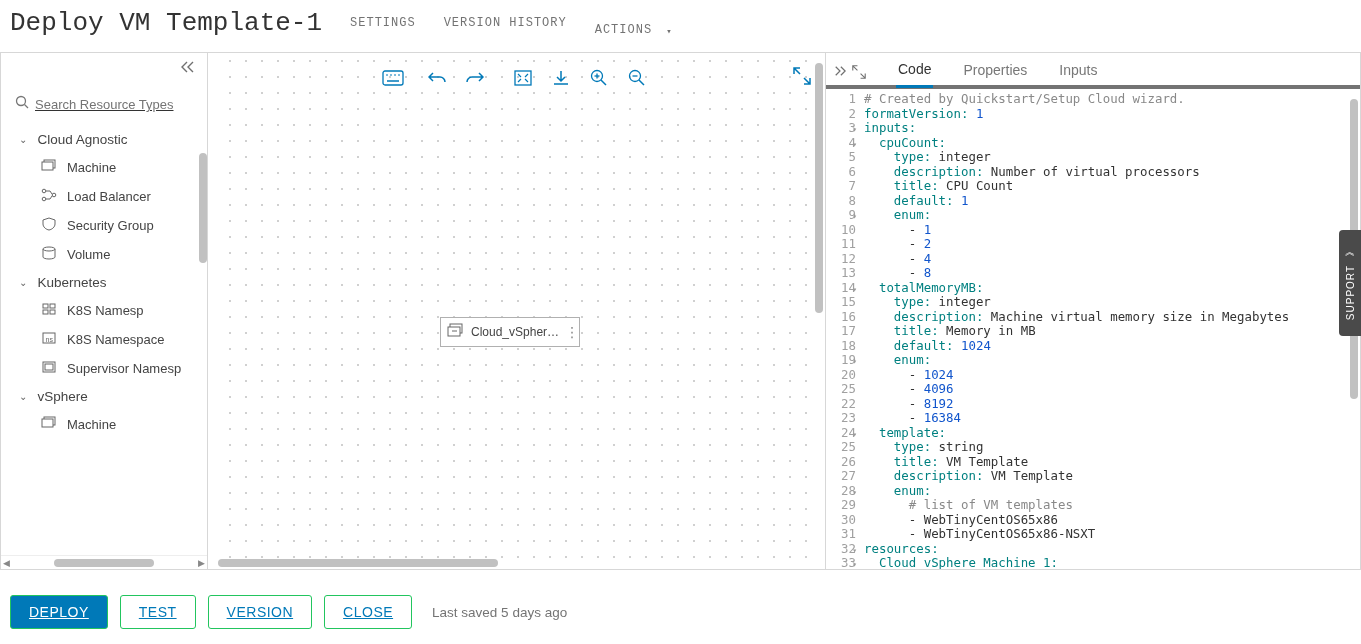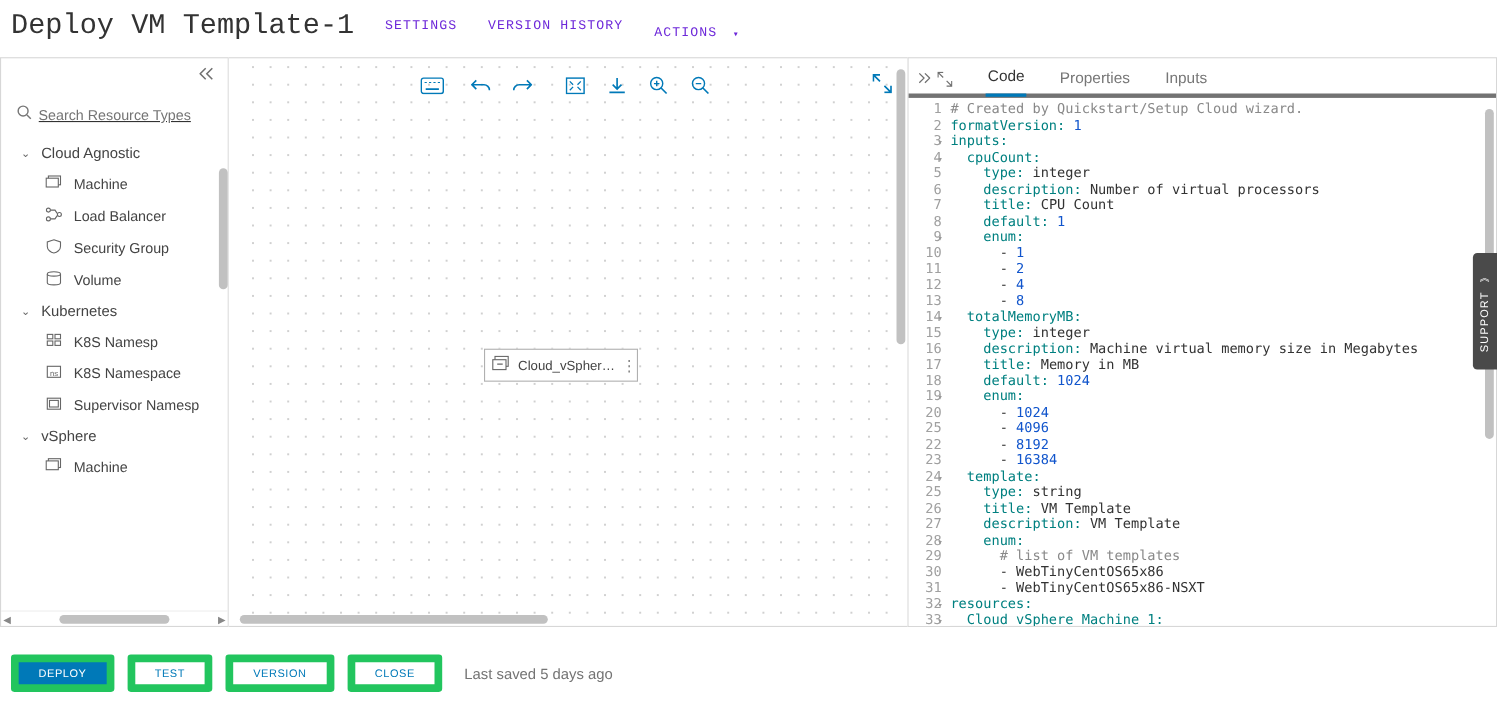--- a/index.html
+++ b/index.html
@@ -1,20 +1,20 @@
 <!DOCTYPE html>
 <html><head>
 <meta charset="utf-8">
 <style>
 * { box-sizing: border-box; margin: 0; padding: 0; }
 body { font-family: "Segoe UI", Arial, sans-serif; font-size: 13px; color: #333; background: #fff; width: 1361px; height: 644px; overflow: hidden; position: relative; }
 .header { display: flex; align-items: center; padding: 8px 10px 14px 10px; gap: 18px; font-family: Liberation Mono, monospace; }
 .header h1 { font-size: 26px; font-weight: 300; color: #333; }
 .header .tabs { display: flex; gap: 28px; align-items: center; margin-left: 10px;}
-.header .tabs a { color: #6d28d9; text-decoration: none; font-size: 12px; letter-spacing: 1px; font-weight:500;}
+.header .tabs a { color: #737373; text-decoration: none; font-size: 12px; letter-spacing: 1px; font-weight:500;}
 .header .tabs .drop { display:flex; align-items:flex-end; gap:14px;margin-top:14px;}
 
 .main { display: flex; height: 518px; border-top: 0; }
 .sidebar { width: 208px; border: 1px solid #d7d7d7; display:flex; flex-direction:column; position:relative; background:#fff;}
 .sidebar-top { display:flex; justify-content:flex-end; padding: 8px 12px 16px 12px; height:42px;}
 .collapse-icon { font-size:13px; color:#707070; cursor:pointer;}
 .search-row { display:flex; align-items:flex-end; padding: 0 8px 14px 14px; gap:6px;text-decoration:underline;}
 .search-row svg { flex-shrink:0;}
 .search-input { border:none; outline:none; font-size:13px; color:#555; width: 155px; background:transparent;}
 .search-input::placeholder{color:#747474;}
@@ -48,21 +48,21 @@
 .editor { flex:1; overflow:hidden; font-family: "Consolas","Menlo",monospace; font-size:12.4px; line-height:14.5px; display:flex;}
 .gutter { width:38px; text-align:right; color:#a0a0a0; padding: 3px 8px 0 0; background:#fff;}
 .gutter .g{height:14.5px; position:relative;}
 .gutter .fold::after{content:"▾"; font-size:8px; color:#999; position:absolute; right:-1px; top:2px;}
 .codelines { padding-top:3px; white-space:pre;}
 .codelines .ln{height:14.5px;}
 .k{color:#008080;} .c{color:#898989;} .n{color:#1155cc;} .s{color:#333;}
 .code-scroll-v { position:absolute; right:2px; top:46px; width:8px; height:300px; background:#c1c1c1; border-radius:4px;}
 
 .footer { position:absolute; bottom:0; left:0; right:0; height:64px; display:flex; align-items:center; gap:12px; padding: 0 10px;}
-.btn { height:34px; padding: 0 18px; border-radius:3px; font-size:10px; letter-spacing:0.5px; cursor:pointer; border:7px solid #22c55e; background:#fff; color:#0079b8; display:flex; align-items:center;}
+.btn { height:34px; padding: 0 18px; border-radius:3px; font-size:14px; letter-spacing:0.5px; cursor:pointer; border:1px solid #22c55e; background:#fff; color:#0079b8; display:flex; align-items:center;text-decoration:underline;}
 .btn.primary { background:#0079b8; color:#fff;}
 .footer .status{ color:#747474; font-size:13.5px; margin-left:8px;}
 
 .support-tab { position:absolute; right:0; top:230px; width:22px; height:106px; background:#4a4a4a; border-radius:4px 0 0 4px; display:flex; flex-direction:column; align-items:center; justify-content:center; gap:6px; color:#fff;}
 .support-tab .txt{ writing-mode: vertical-rl; transform: rotate(180deg); font-size:10px; letter-spacing:1px;}
 .support-tab .ch{font-size:10px;}
 </style>
 </head>
 <body>
 

